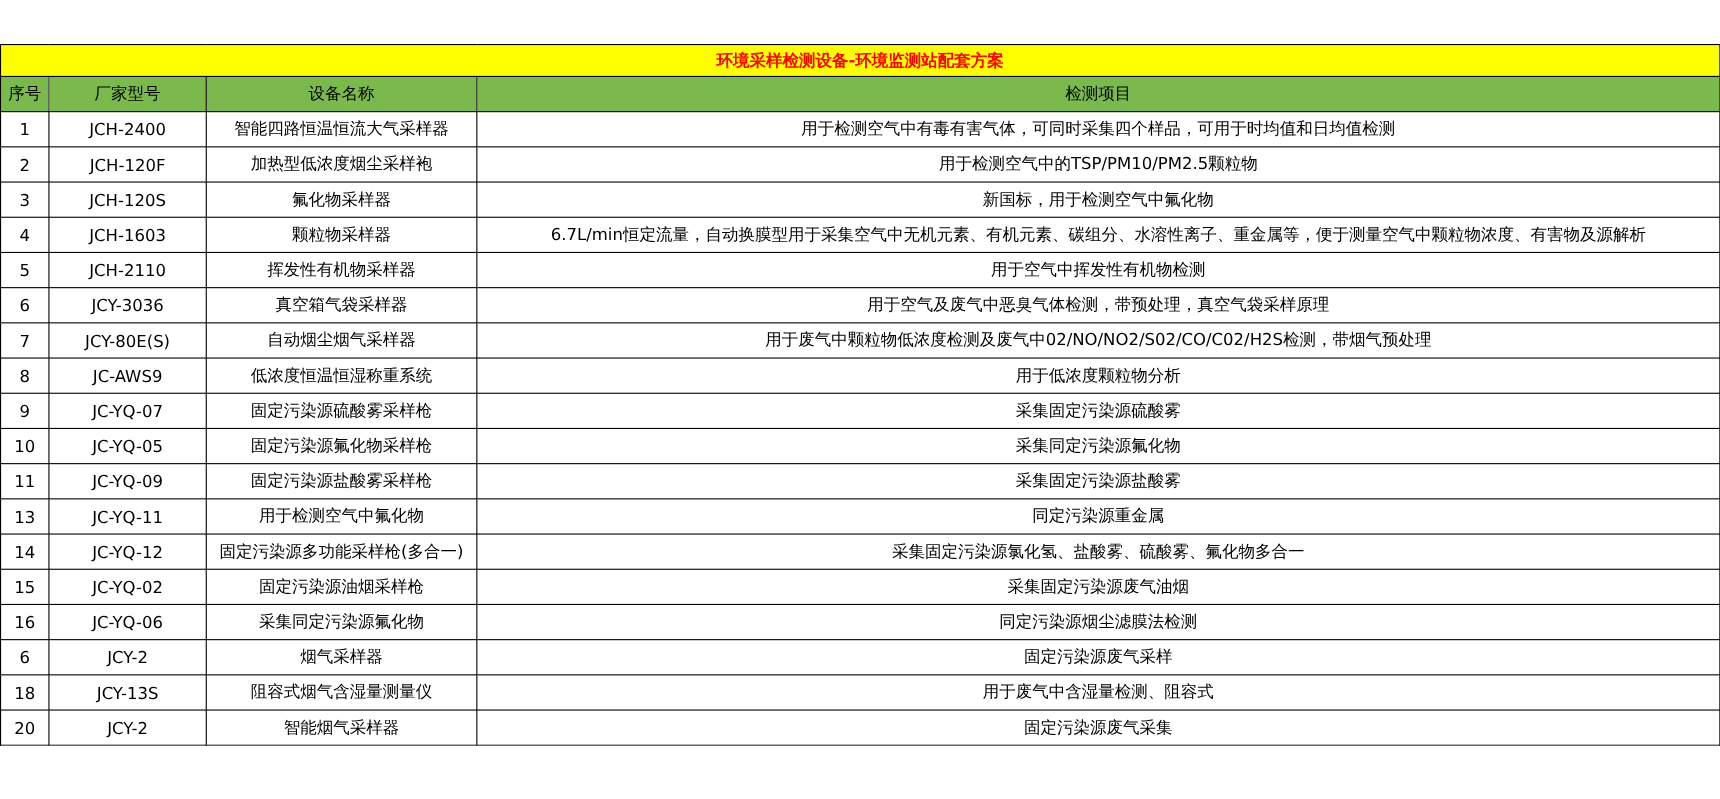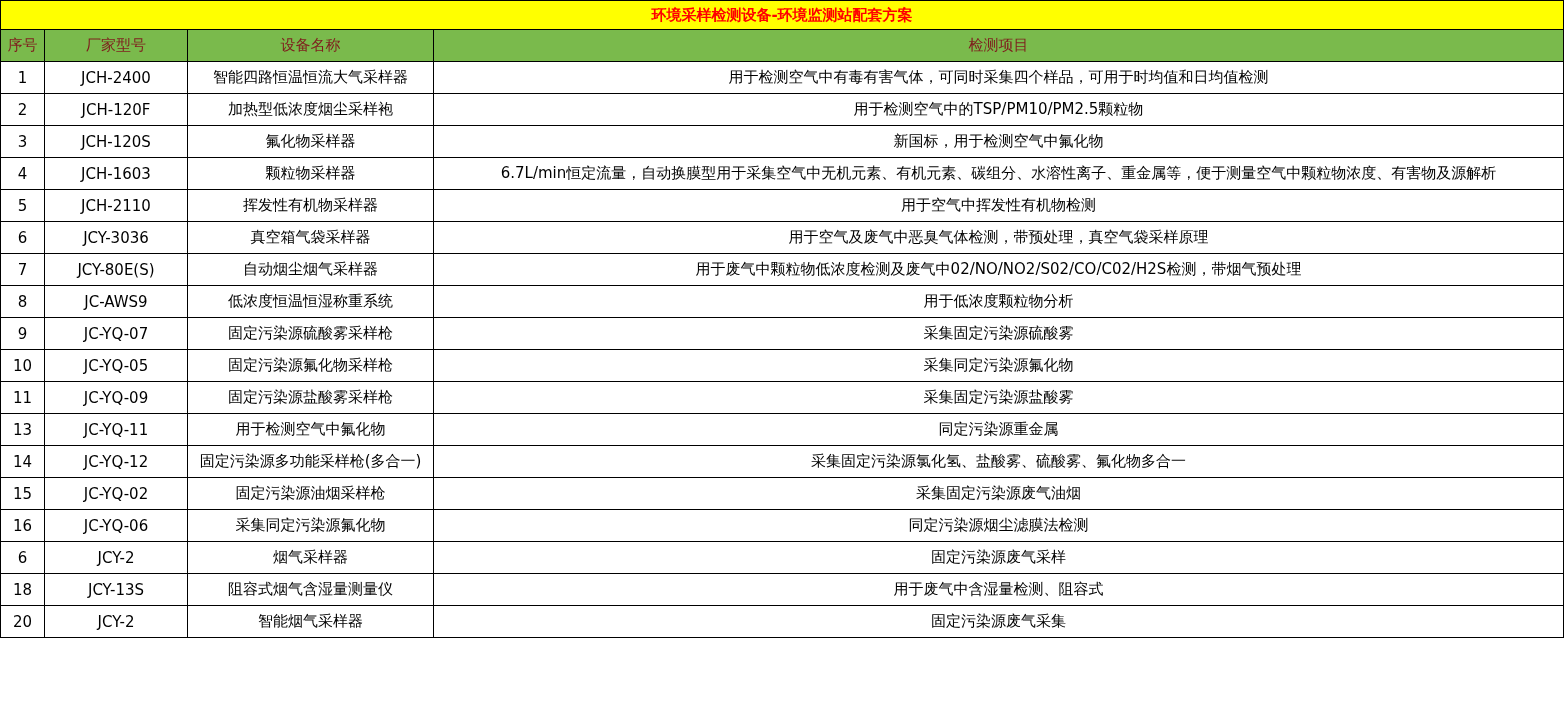--- a/index.html
+++ b/index.html
@@ -13,40 +13,41 @@
     margin: 0;
     padding: 0;
     background: #FFFFFF;
   }
   table.sheet {
     border-collapse: collapse;
     table-layout: fixed;
     width: 1564px;
     font-family: "DejaVu Sans", "Liberation Sans", sans-serif;
     color: #000000;
+    margin-top: 40px;
   }
   table.sheet td, table.sheet th {
     border: 1px solid var(--border-color);
     text-align: center;
     vertical-align: middle;
     padding: 0 2px;
     overflow: hidden;
     white-space: nowrap;
     background: var(--cell-bg);
   }
   tr.title-row th {
     background: var(--title-bg);
     color: var(--title-text);
     font-weight: bold;
     font-size: 15px;
     height: 28px;
   }
   tr.header-row th {
     background: var(--header-bg);
-    color: #7f1d1d;
+    color: #000000;
     font-weight: normal;
     font-size: 15px;
     height: 31px;
   }
   tbody td {
     font-size: 15px;
     height: 31px;
   }
   col.c0 { width: 44px; }
   col.c1 { width: 143px; }

